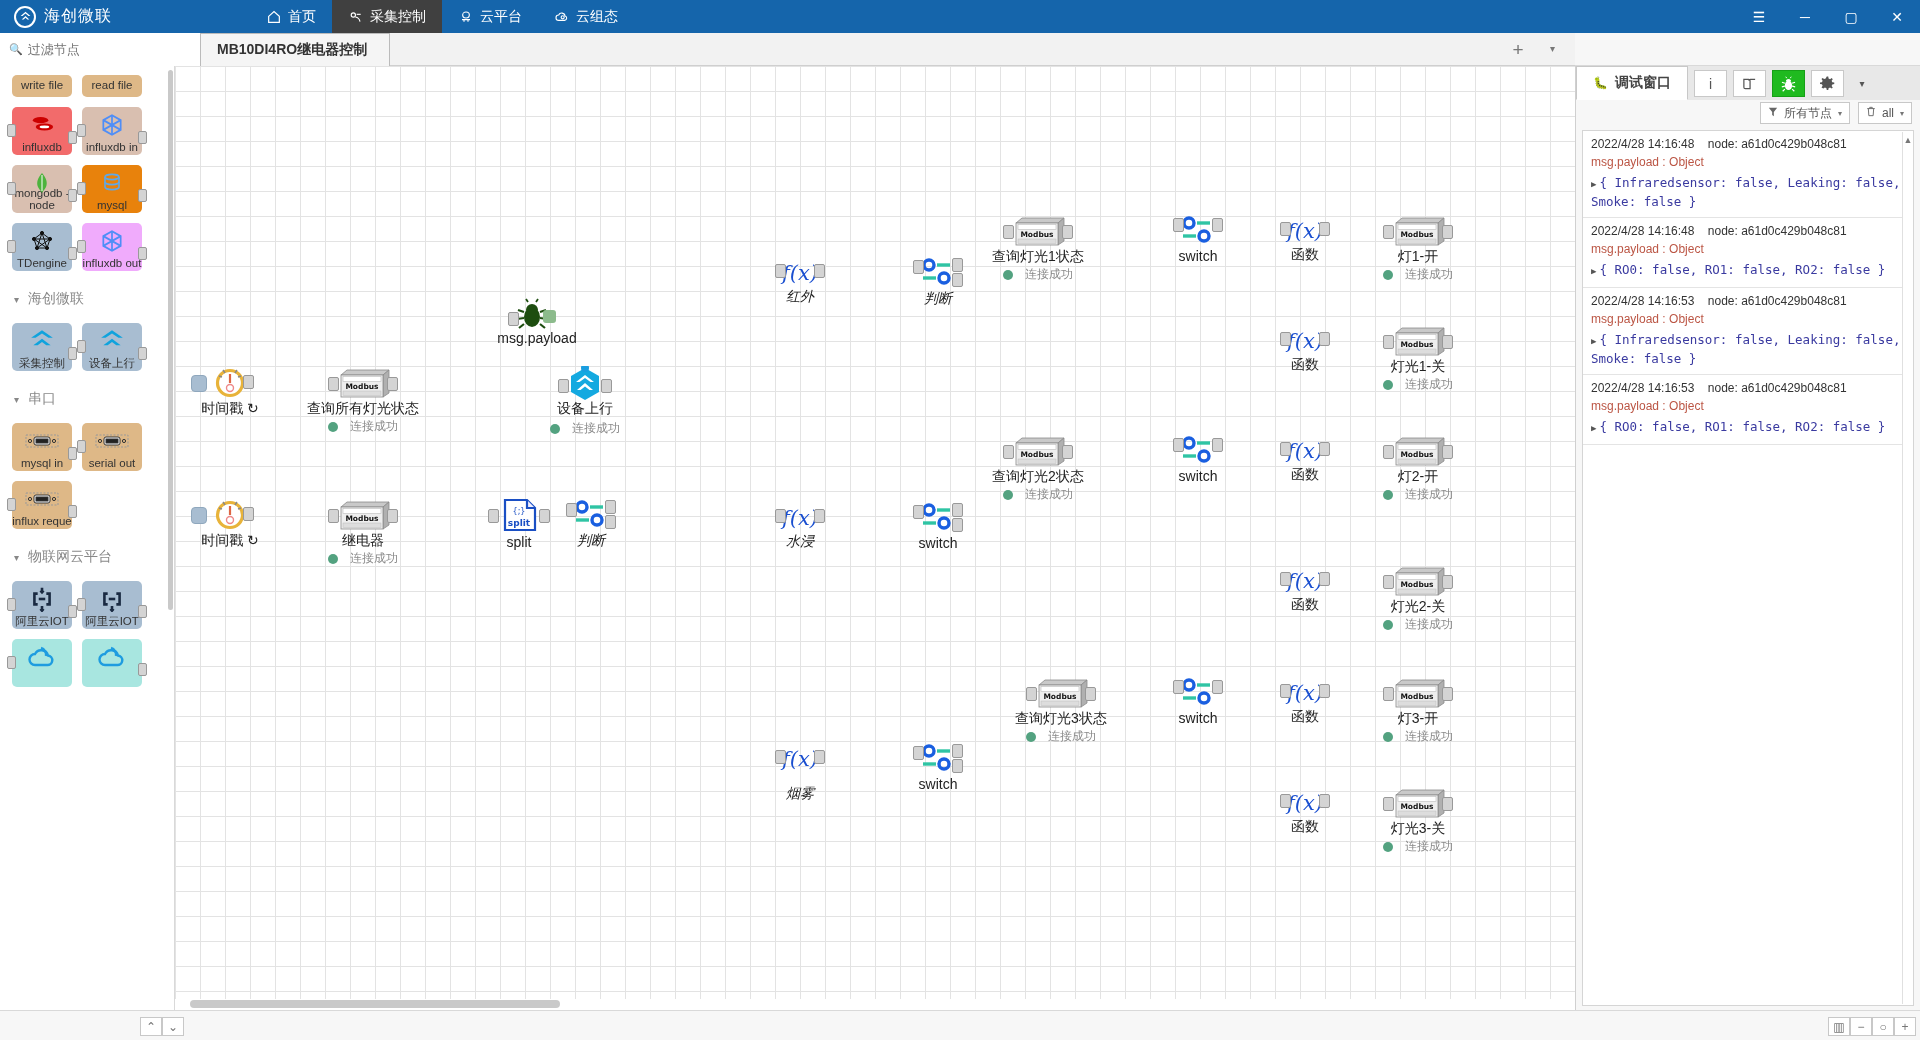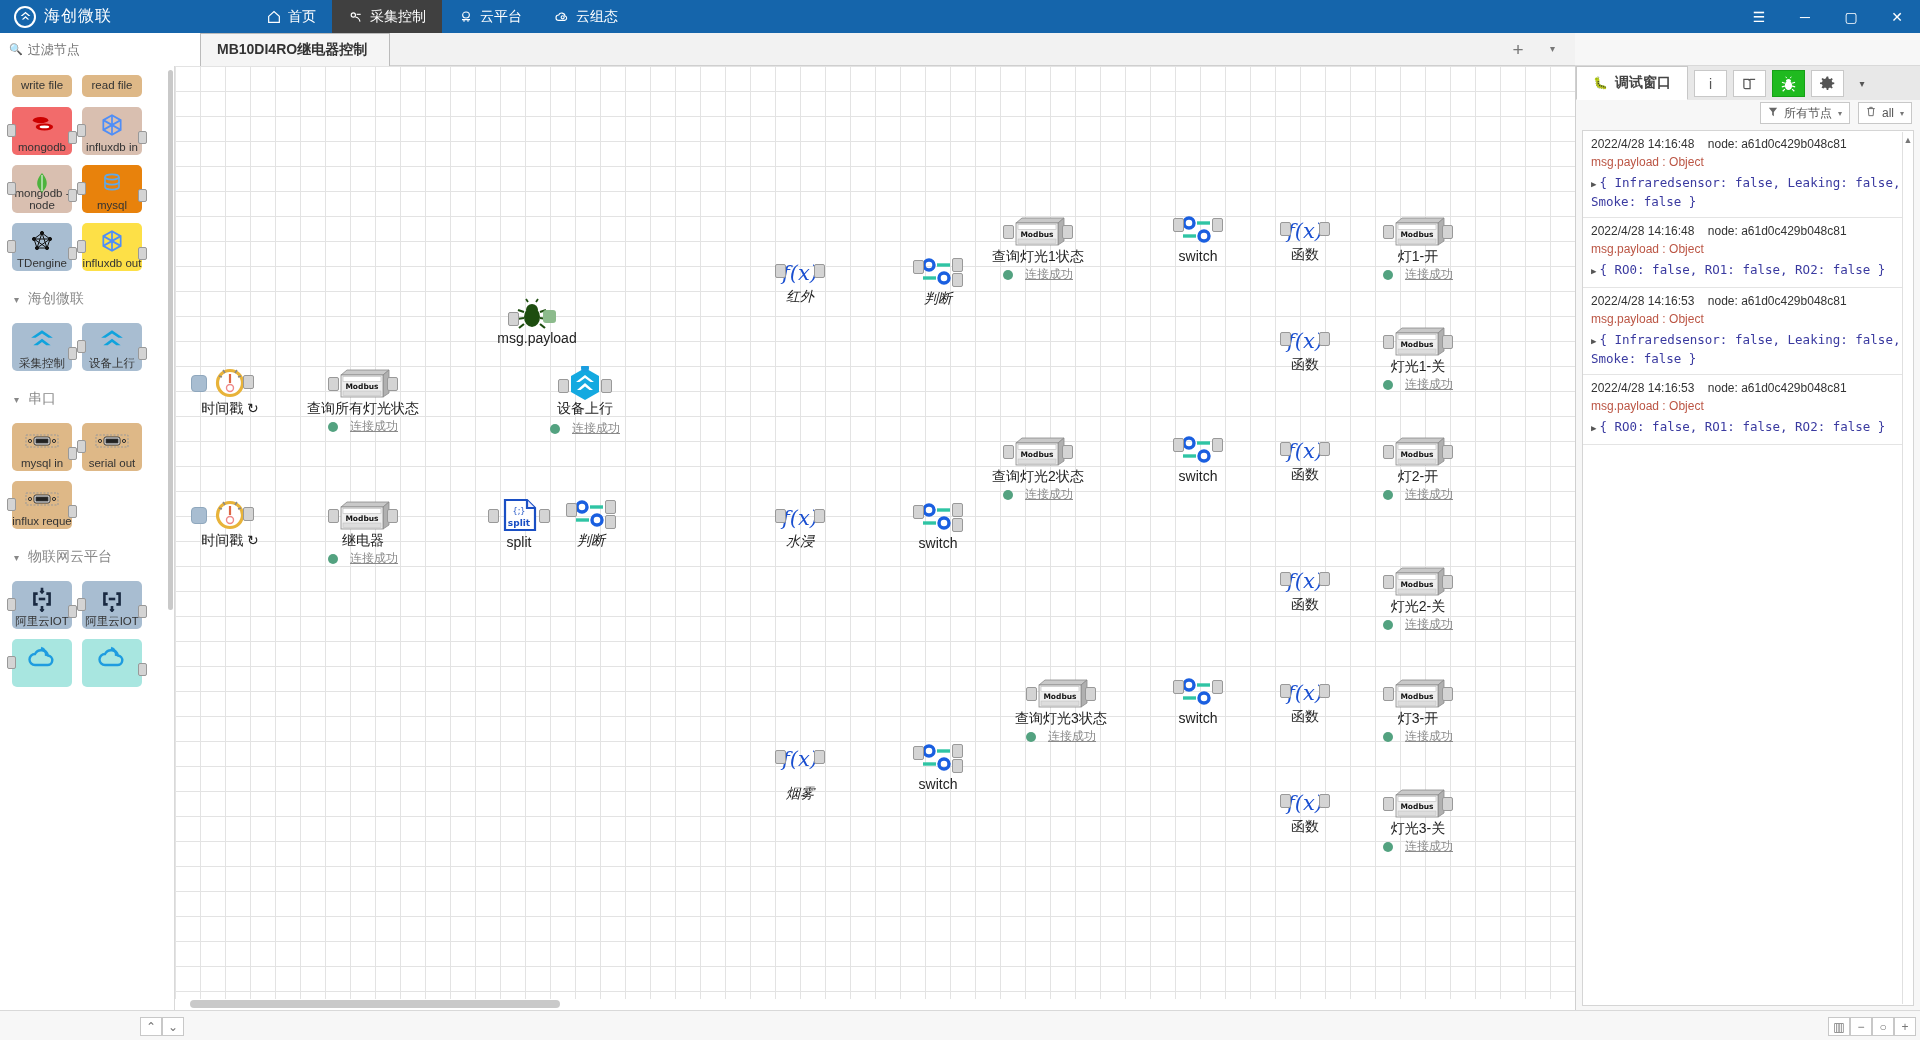--- a/index.html
+++ b/index.html
@@ -90,21 +90,21 @@
        linear-gradient(to bottom,#e3e3e3 1px,transparent 1px);
      background-size:25px 25px; }
   #links { position:absolute; inset:0; }
   .nd { position:absolute; }
   .nd-box { position:relative; }
   .nd-label { position:absolute; left:50%; transform:translateX(-50%);
      top:34px; font-size:14px; color:#222; white-space:nowrap; text-align:center; }
   .nd-label.ital { font-style:italic; }
   .nd-status { position:absolute; left:50%; transform:translateX(-50%); top:52px;
      font-size:12px; color:#8a8a8a; white-space:nowrap; display:flex;
-     align-items:center; gap:12px;text-decoration:underline; }
+     align-items:center; gap:12px; }
   .nd-status .dot { width:10px; height:10px; border-radius:50%; background:#53a280; }
   .np { position:absolute; width:11px; height:14px; background:#d4d4d4;
      border:1px solid #999; border-radius:2px; top:8px; }
 
   
   #hscroll-wrap { position:absolute; left:175px; right:345px; bottom:30px; height:11px;
      background:#fff; }
   #hscroll { position:absolute; left:15px; top:1px; width:370px; height:8px;
      background:#c9c9c9; border-radius:4px; }
   #footer { position:absolute; left:0; right:0; bottom:0; height:30px;
@@ -259,21 +259,21 @@
       <div class="pal-node" style="background:#f26b6b">
         <span class="port inp"></span>
         <span class="port outp"></span>
         <span class="nicon">
           <svg width="27" height="22" viewBox="0 0 28 22">
               <ellipse cx="12" cy="6" rx="8" ry="3.2" fill="#c00"></ellipse>
               <ellipse cx="16" cy="13" rx="9" ry="3.6" fill="#c00"></ellipse>
               <ellipse cx="16" cy="13" rx="5" ry="1.4" fill="#fff"></ellipse>
             </svg>
         </span>
-        <span class="nlabel">mongodb</span>
+        <span class="nlabel">influxdb</span>
       </div>
       <div class="pal-node" style="background:#d9bfb0">
         <span class="port inp"></span>
         <span class="port outp"></span>
         <span class="nicon">
           <svg width="26" height="26" viewBox="0 0 24 24" fill="none" stroke="#4f8ef7" stroke-width="1.6">
               <path d="M12 3 L20 7.5 V16.5 L12 21 L4 16.5 V7.5 Z"></path>
               <path d="M4 7.5 L20 16.5 M20 7.5 L4 16.5 M12 3 v18"></path>
             </svg>
         </span>
@@ -317,21 +317,21 @@
               <path d="M12 4 L7 19 M12 4 L17 19 M4 10 L17 19 M20 10 L7 19 M4 10 h16"></path>
               <circle cx="12" cy="4" r="1.6" fill="#111"></circle>
               <circle cx="20" cy="10" r="1.6" fill="#111"></circle>
               <circle cx="4" cy="10" r="1.6" fill="#111"></circle>
               <circle cx="7" cy="19" r="1.6" fill="#111"></circle>
               <circle cx="17" cy="19" r="1.6" fill="#111"></circle>
             </svg>
         </span>
         <span class="nlabel">TDengine</span>
       </div>
-      <div class="pal-node" style="background:#fde047">
+      <div class="pal-node" style="background:#f0abfc">
         <span class="port inp"></span>
         <span class="port outp"></span>
         <span class="nicon">
           <svg width="26" height="26" viewBox="0 0 24 24" fill="none" stroke="#4f8ef7" stroke-width="1.6">
               <path d="M12 3 L20 7.5 V16.5 L12 21 L4 16.5 V7.5 Z"></path>
               <path d="M4 7.5 L20 16.5 M20 7.5 L4 16.5 M12 3 v18"></path>
             </svg>
         </span>
         <span class="nlabel">influxdb out</span>
       </div>

